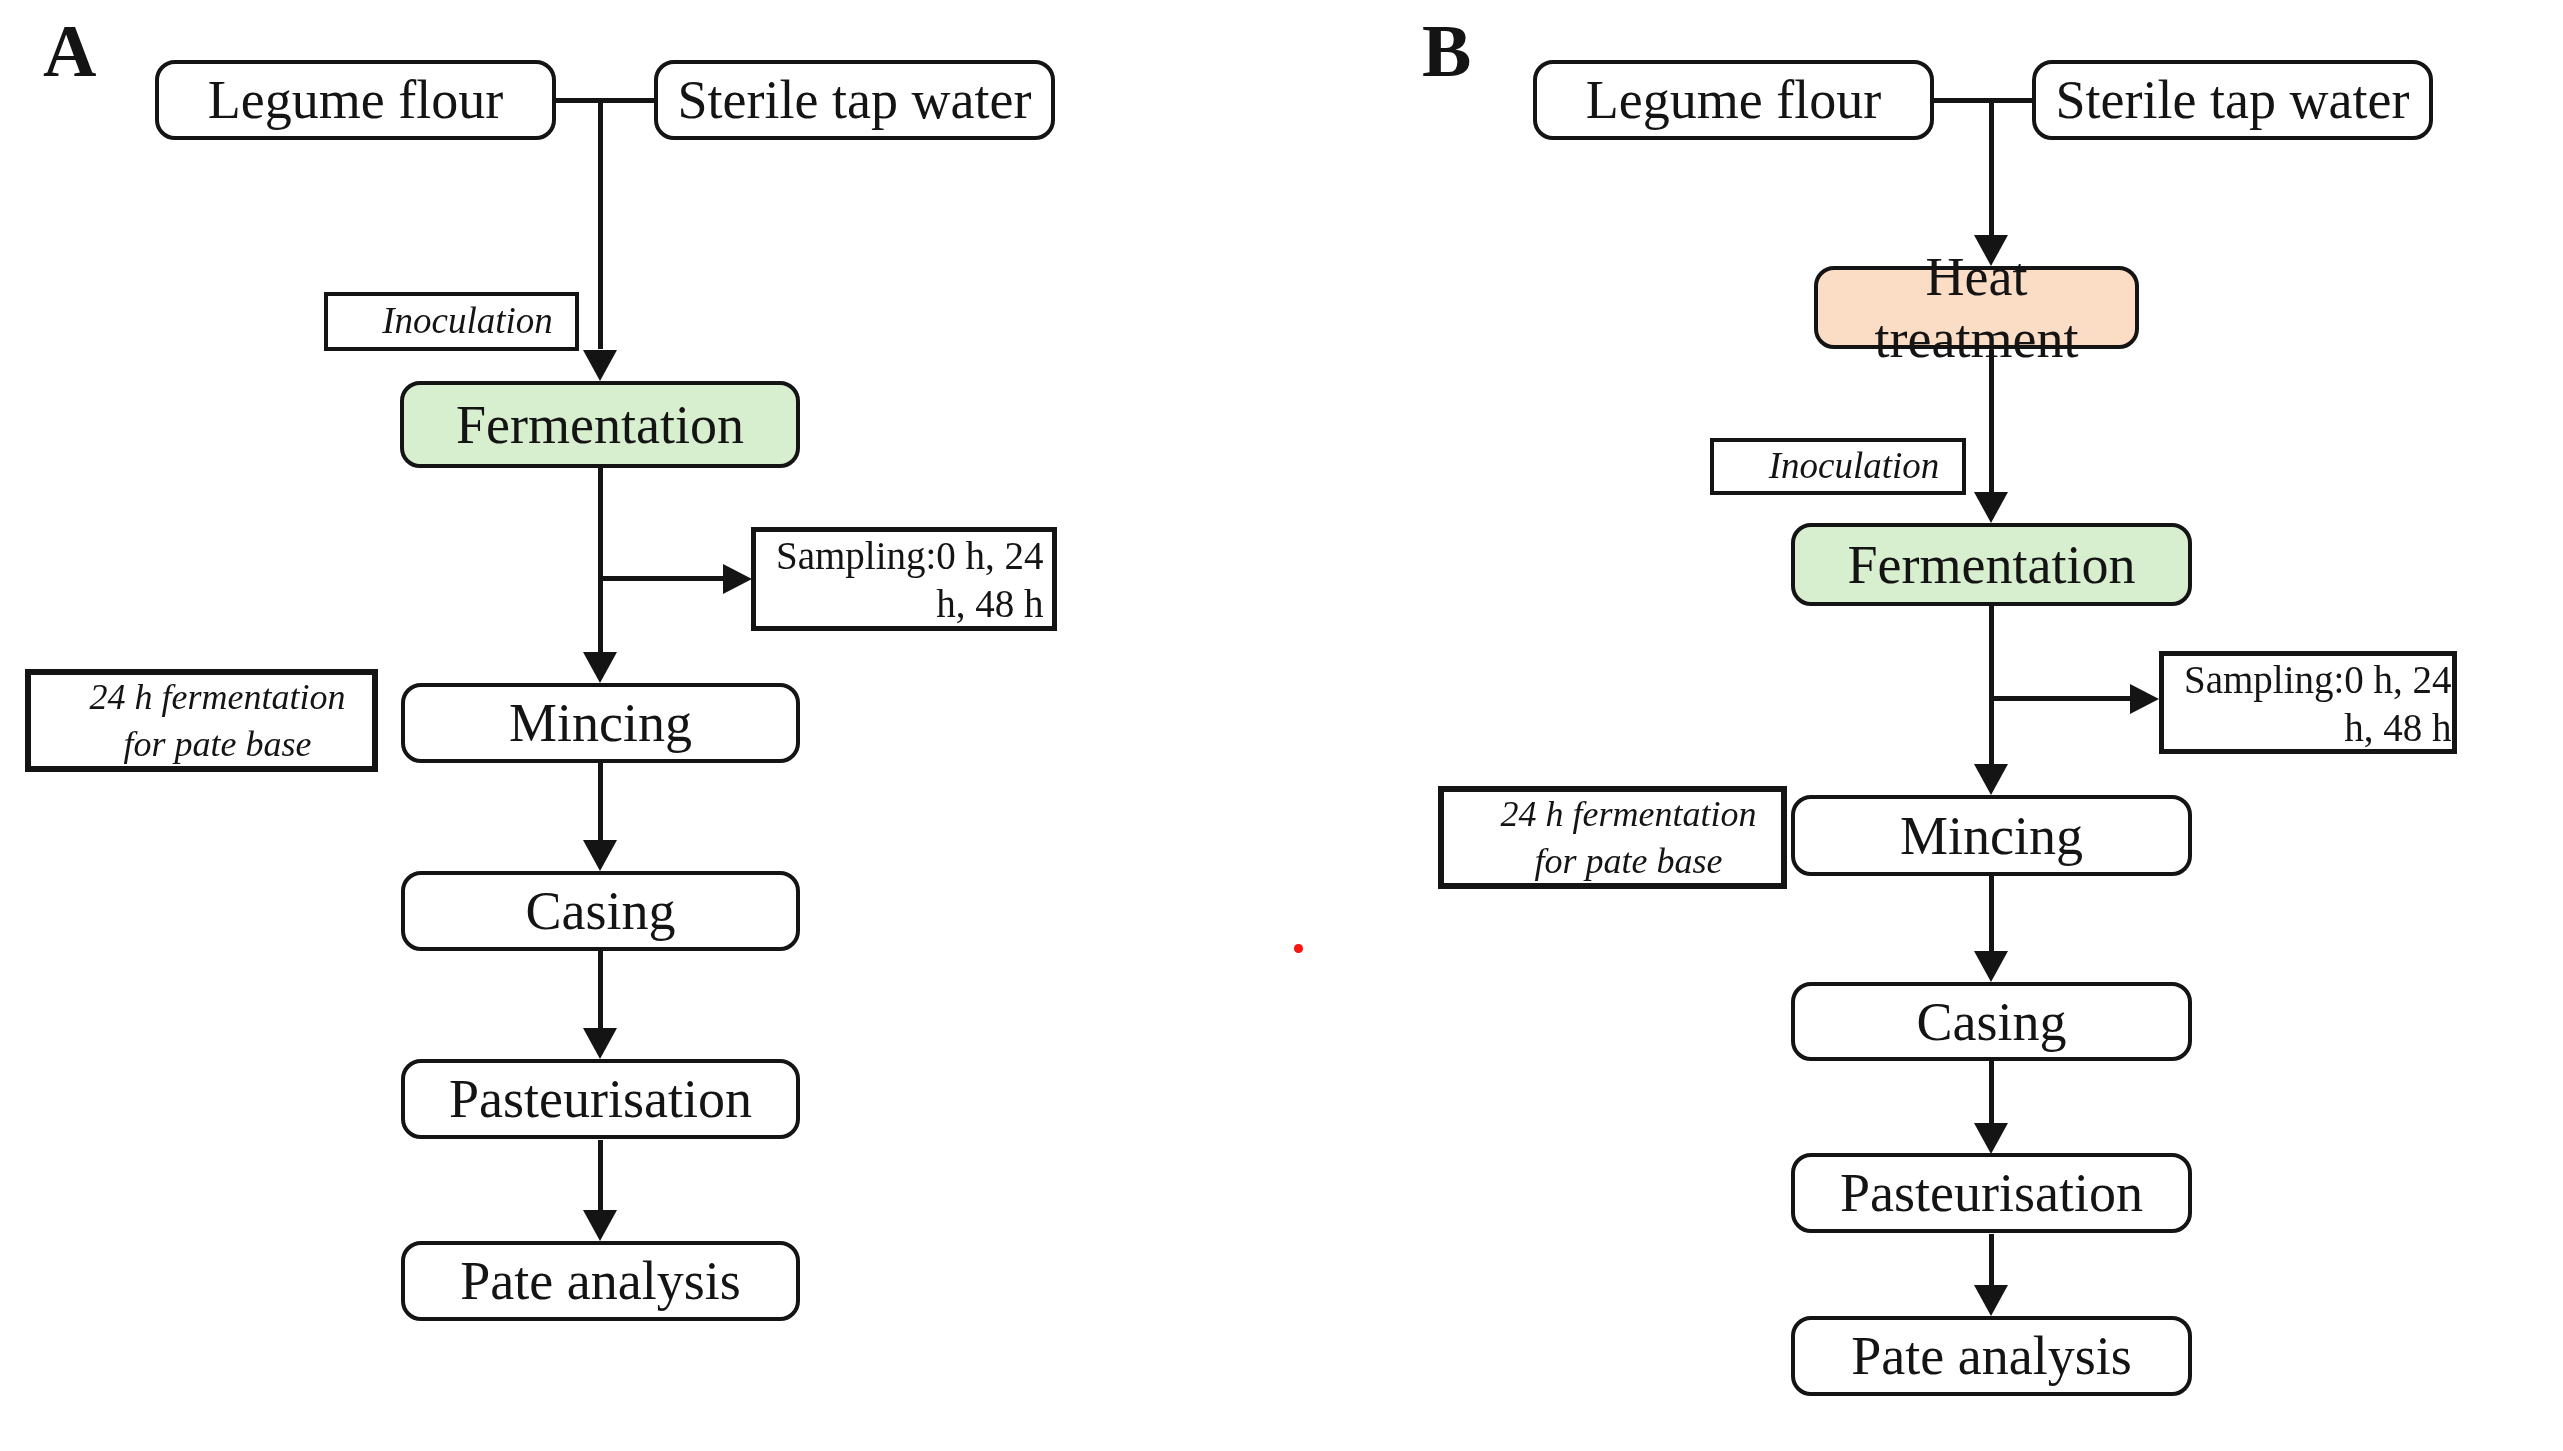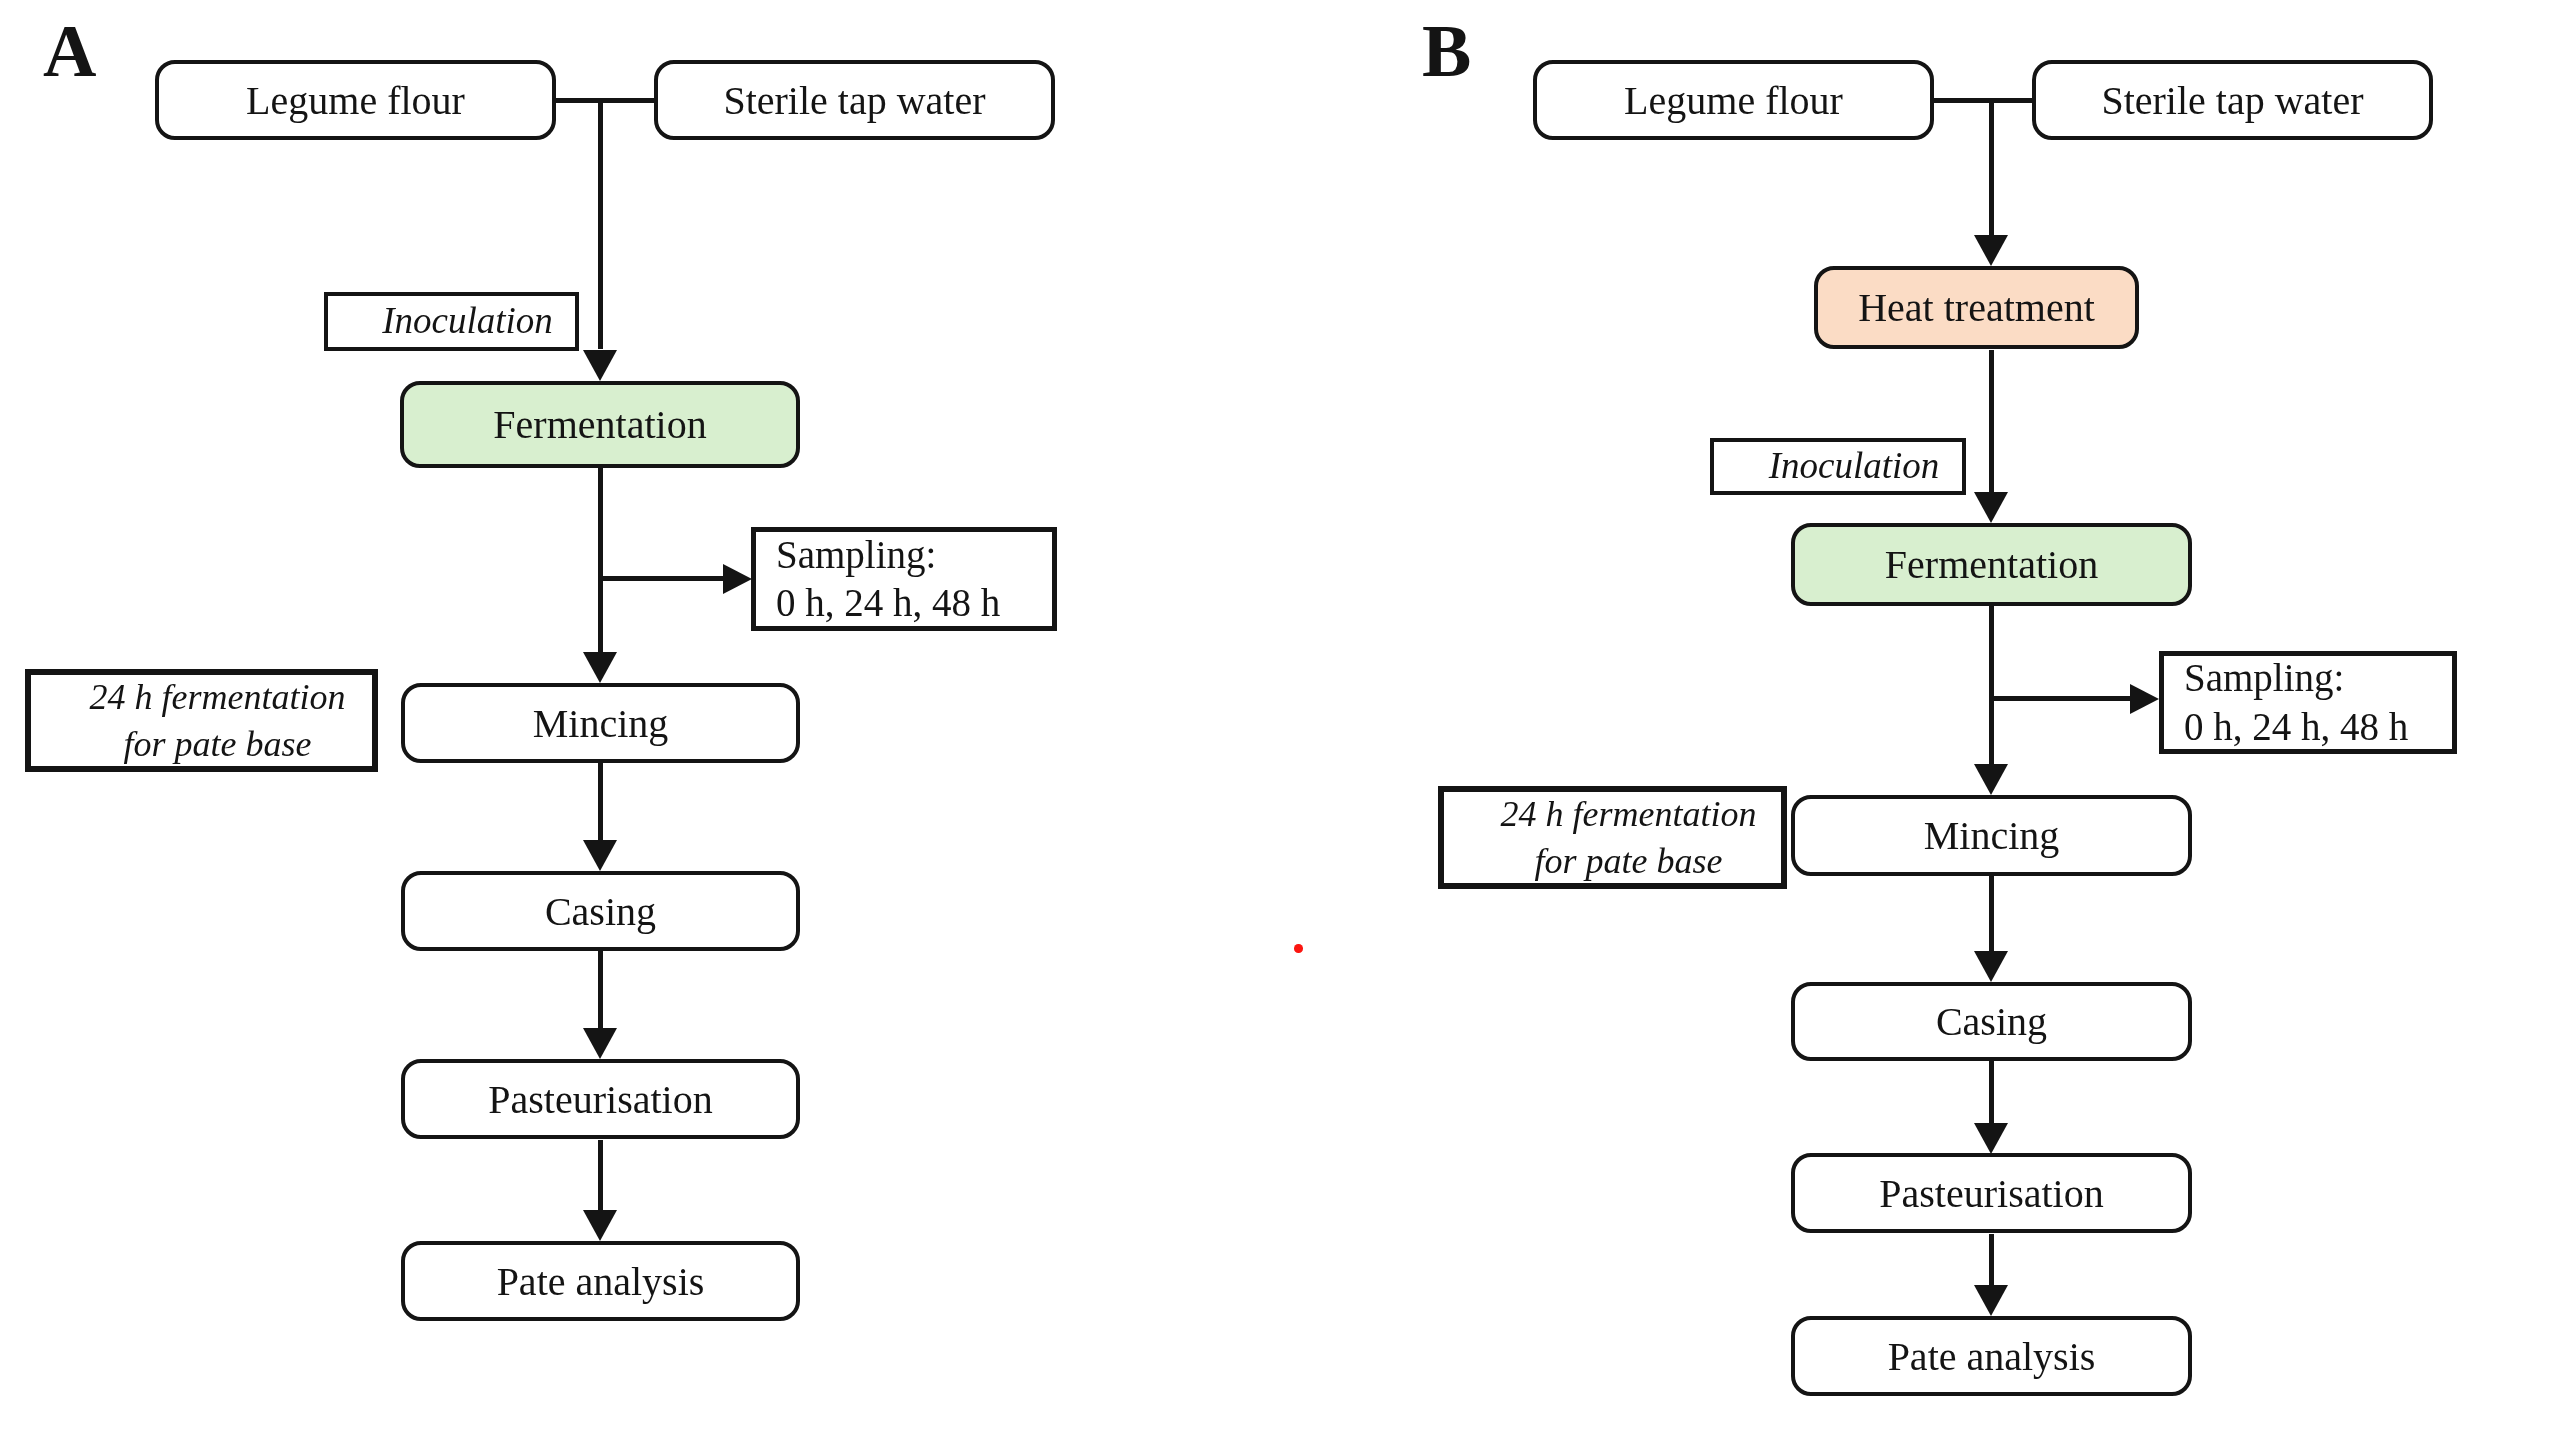--- a/index.html
+++ b/index.html
@@ -12,34 +12,34 @@
     overflow:hidden;
   }
   .panel-label{
     position:absolute;
     font-size:74px;font-weight:bold;line-height:1;
   }
   .box{
     position:absolute;box-sizing:border-box;
     display:flex;align-items:center;justify-content:center;
     border:4.6px solid #141414;border-radius:20px;background:#ffffff;
-    font-size:40px;text-align:center;
+    font-size:54px;text-align:center;
   }
   .box.green{background:#d8efcf;}
   .box.peach{background:#fbdcc5;}
   .note{
     position:absolute;box-sizing:border-box;
     display:flex;flex-direction:column;align-items:center;justify-content:center;
     border:5.4px solid #141414;border-radius:0;background:#ffffff;
     font-style:italic;font-size:37px;line-height:1.3;text-align:center;padding-left:32px;
   }
   .note.thick{border-width:6.2px;font-size:36px;}
   .sampling{
     position:absolute;box-sizing:border-box;
-    display:flex;flex-direction:column;align-items:flex-start;justify-content:center;
+    display:flex;align-items:flex-start;justify-content:center;
     border:5.4px solid #141414;background:#ffffff;
     font-size:39px;line-height:1.24;padding-left:20px;
   }
   .vline,.hline{position:absolute;background:#141414;}
   .vline{width:5.4px;}
   .hline{height:5.4px;}
   .ah-d{
     position:absolute;width:0;height:0;
     border-left:17px solid transparent;border-right:17px solid transparent;
     border-top:31px solid #141414;

